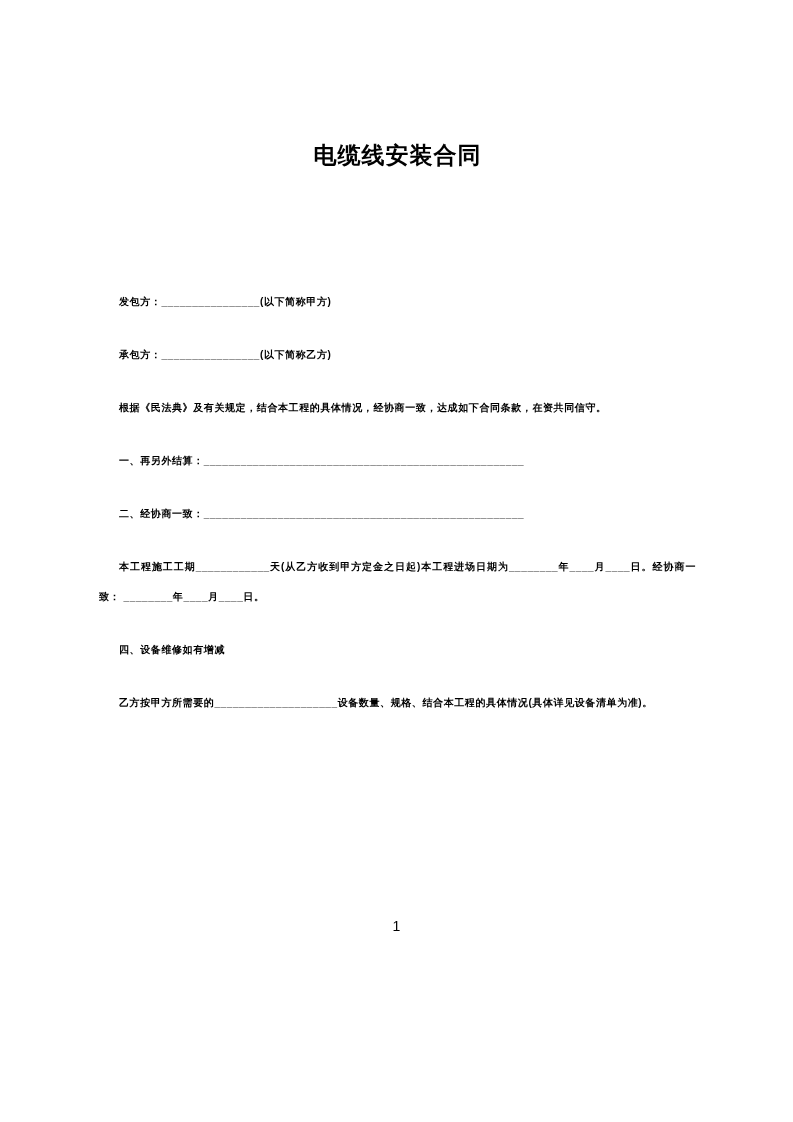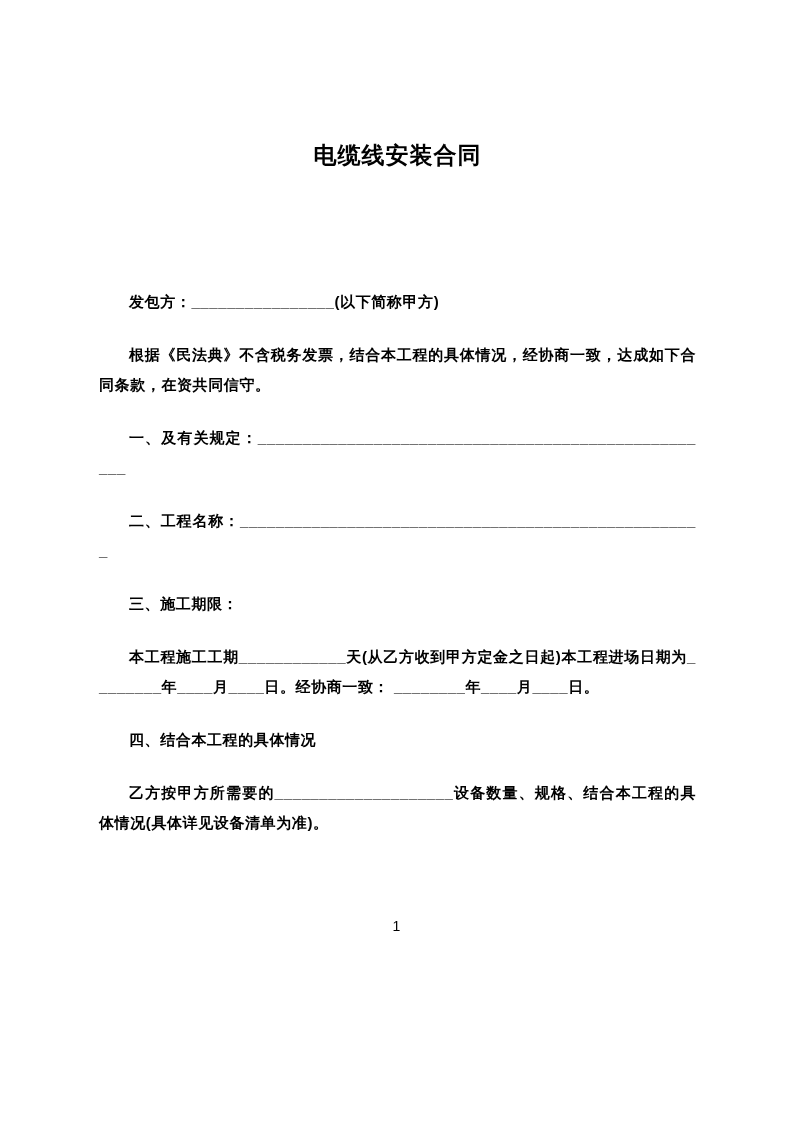--- a/index.html
+++ b/index.html
@@ -24,21 +24,21 @@
     top: 140px;
   }
   .doc-title {
     text-align: center;
     font-size: 23px;
     font-weight: 700;
     letter-spacing: 1px;
     margin: 0 0 116px 0;
   }
   .para {
-    font-size: 15px;
+    font-size: 10px;
     font-weight: 600;
     line-height: 30px;
     letter-spacing: 0.6px;
     text-indent: 2em;
     text-align: justify;
     margin: 0 0 23px 0;
     word-break: break-all;
   }
   .page-number {
     position: absolute;
@@ -52,32 +52,32 @@
 </style>
 </head>
 <body>
 
 <div class="page">
   <div class="content">
     <h1 class="doc-title">电缆线安装合同</h1>
 
     <p class="para">发包方：________________(以下简称甲方)</p>
 
+    <p class="para">承包方：________________(以下简称乙方)</p>
 
-    <p class="para">根据《民法典》不含税务发票，结合本工程的具体情况，经协商一致，达成如下合同条款，在资共同信守。</p>
+    <p class="para">根据《民法典》及有关规定，结合本工程的具体情况，经协商一致，达成如下合同条款，在资共同信守。</p>
 
-    <p class="para">一、及有关规定：____________________________________________________</p>
+    <p class="para">一、再另外结算：____________________________________________________</p>
 
-    <p class="para">二、工程名称：____________________________________________________</p>
+    <p class="para">二、经协商一致：____________________________________________________</p>
 
-    <p class="para">三、施工期限：</p>
 
     <p class="para">本工程施工工期____________天(从乙方收到甲方定金之日起)本工程进场日期为________年____月____日。经协商一致： ________年____月____日。</p>
 
-    <p class="para">四、结合本工程的具体情况</p>
+    <p class="para">四、设备维修如有增减</p>
 
     <p class="para">乙方按甲方所需要的____________________设备数量、规格、结合本工程的具体情况(具体详见设备清单为准)。</p>
 
 
   </div>
 
   <div class="page-number">1</div>
 </div>
 
 </body></html>

